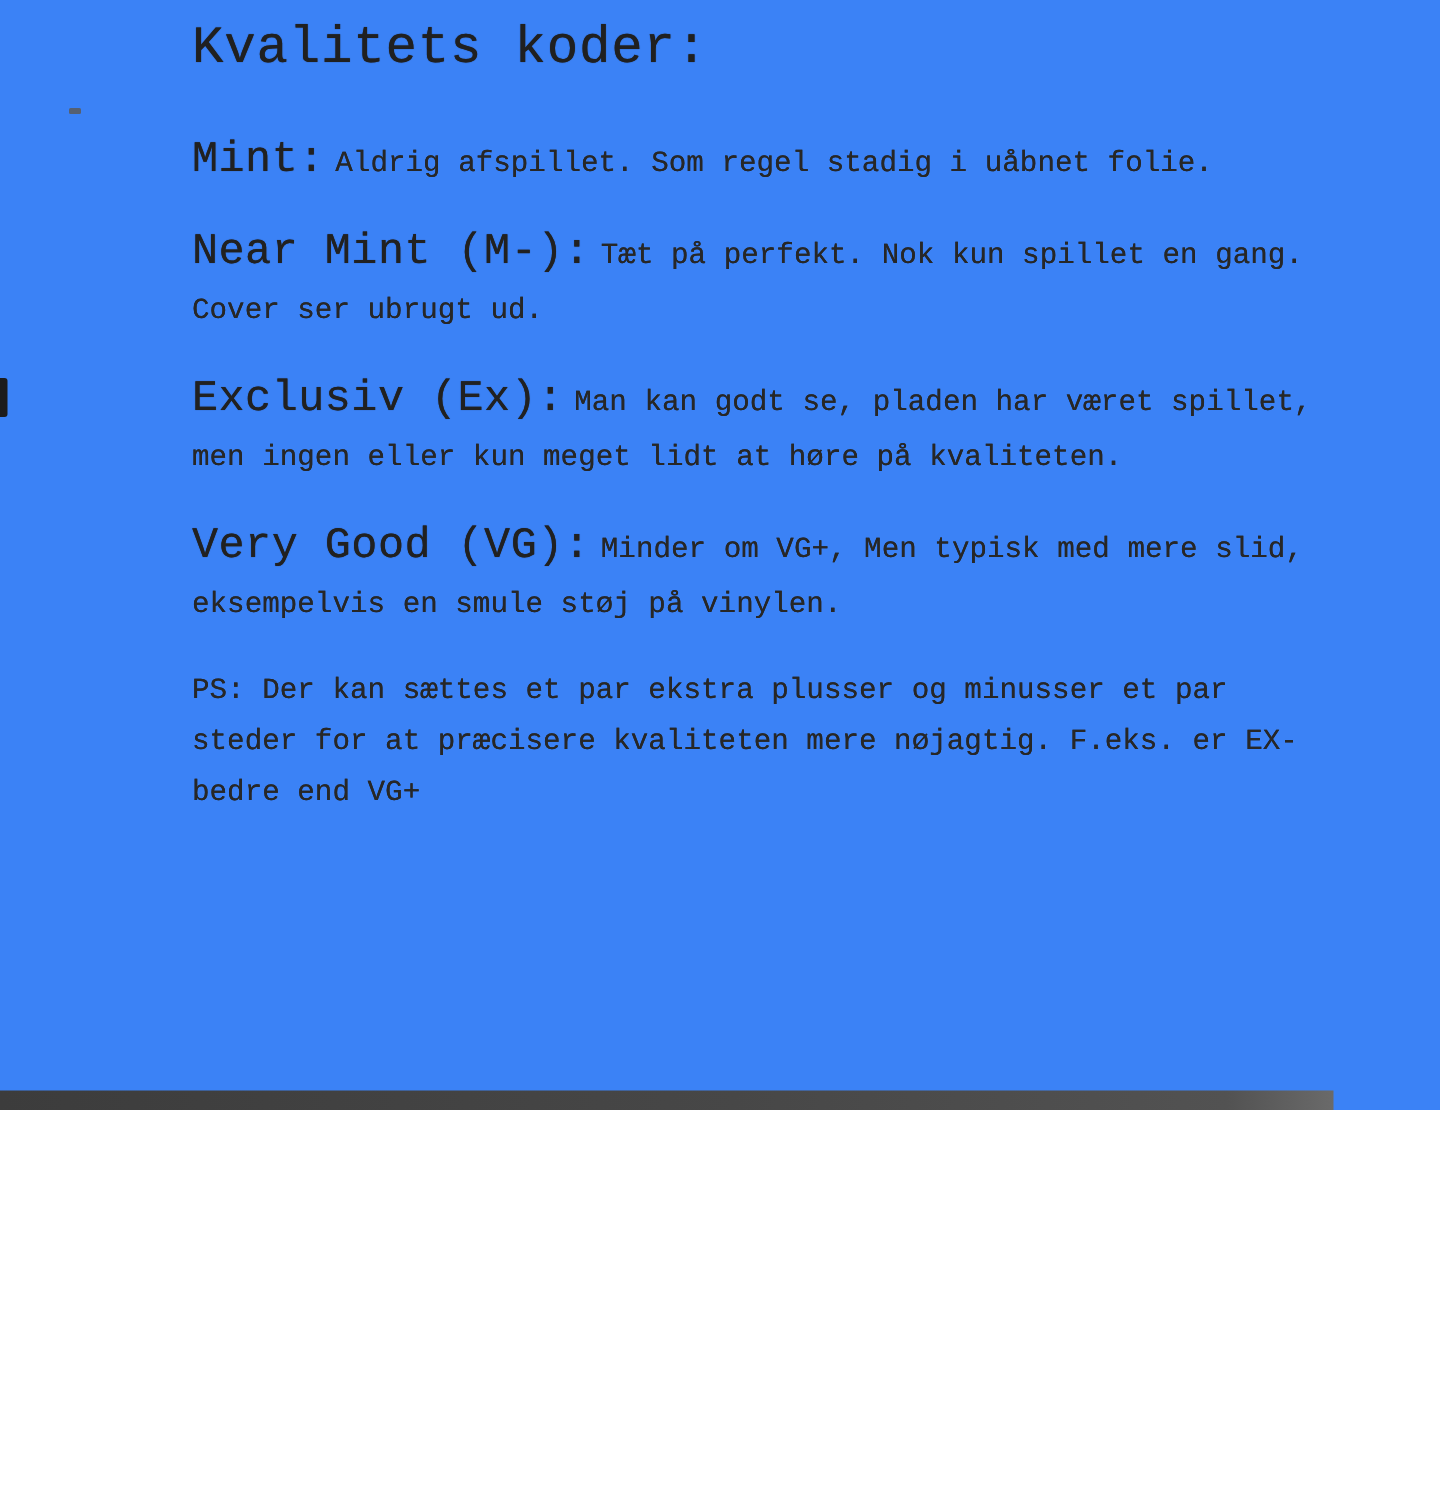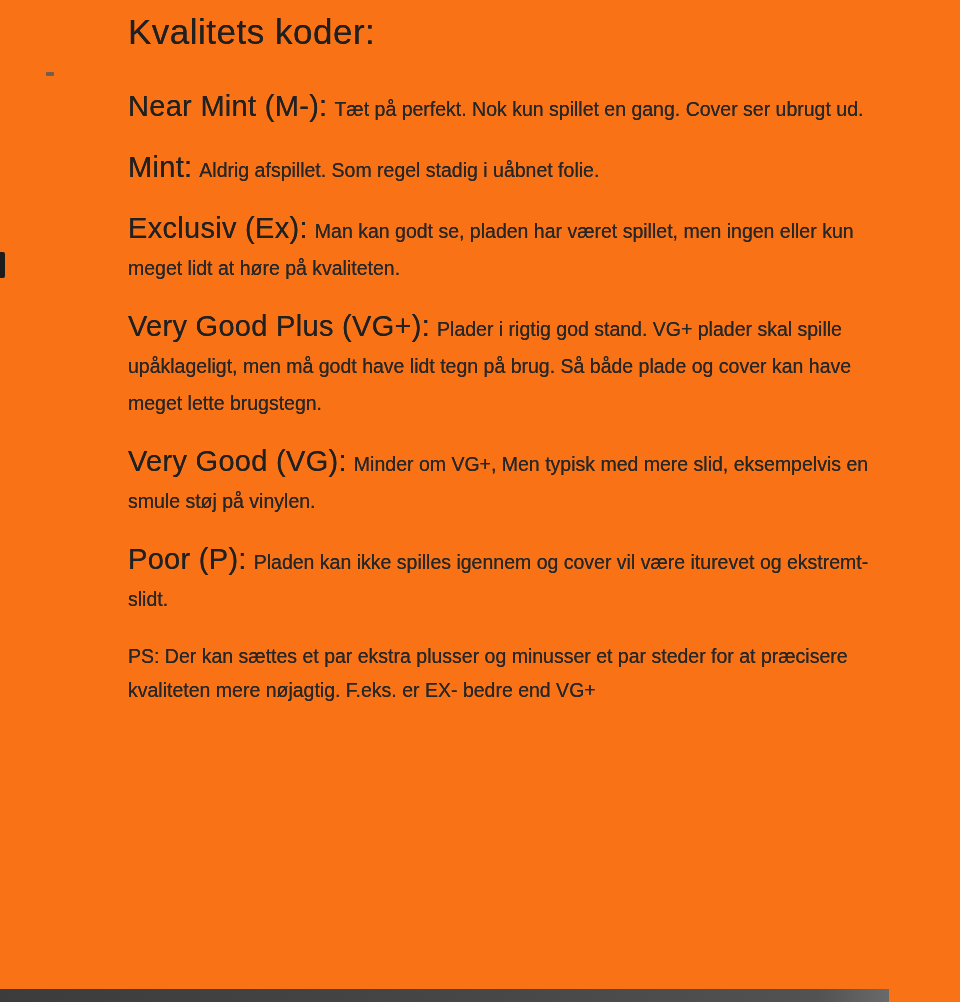--- a/index.html
+++ b/index.html
@@ -3,24 +3,24 @@
 <meta charset="utf-8">
 <style>
   html, body {
     margin: 0;
     padding: 0;
     background: #ffffff;
   }
   .page {
     position: relative;
     width: 960px;
-    height: 1002px;
-    background: #f97316;
+    height: 740px;
+    background: #3b82f6;
     overflow: hidden;
-    font-family: Liberation Sans, sans-serif;
+    font-family: Liberation Mono, monospace;
     color: #262626;
   }
   .content {
     position: absolute;
     top: 10px;
     left: 128px;
     width: 770px;
   }
   h1.doc-title {
     margin: 0 0 34px 0;
@@ -87,34 +87,32 @@
 
 <div class="page">
 
   <div class="speck"></div>
   <div class="edge-mark"></div>
 
   <div class="content">
     <h1 class="doc-title">Kvalitets koder:</h1>
 
     <div id="entries">
+  <p class="entry"><span class="term">Mint:</span><span class="desc">Aldrig afspillet. Som regel stadig i uåbnet folie.</span></p>
+
   <p class="entry"><span class="term">Near Mint (M-):</span><span class="desc">Tæt på perfekt. Nok kun spillet en gang. Cover ser ubrugt ud.</span></p>
-
-  <p class="entry"><span class="term">Mint:</span><span class="desc">Aldrig afspillet. Som regel stadig i uåbnet folie.</span></p>
 
   <p class="entry"><span class="term">Exclusiv (Ex):</span><span class="desc">Man kan godt se, pladen har været spillet, men ingen eller kun meget lidt at høre på kvaliteten.</span></p>
 
-  <p class="entry"><span class="term">Very Good Plus (VG+):</span><span class="desc">Plader i rigtig god stand. VG+ plader skal spille upåklageligt, men må godt have lidt tegn på brug. Så både plade og cover kan have meget lette brugstegn.</span></p>
 
   <p class="entry"><span class="term">Very Good (VG):</span><span class="desc">Minder om VG+, Men typisk med mere slid, eksempelvis en smule støj på vinylen.</span></p>
 
 
 
 
-  <p class="entry"><span class="term">Poor (P):</span><span class="desc">Pladen kan ikke spilles igennem og cover vil være iturevet og ekstremt-slidt.</span></p>
 </div>
 
     <p class="footnote">PS: Der kan sættes et par ekstra plusser og minusser et par steder for at præcisere kvaliteten mere nøjagtig. F.eks. er EX- bedre end VG+</p>
   </div>
 
   <div class="bottom-bar"></div>
 
 </div>
 
 </body></html>

